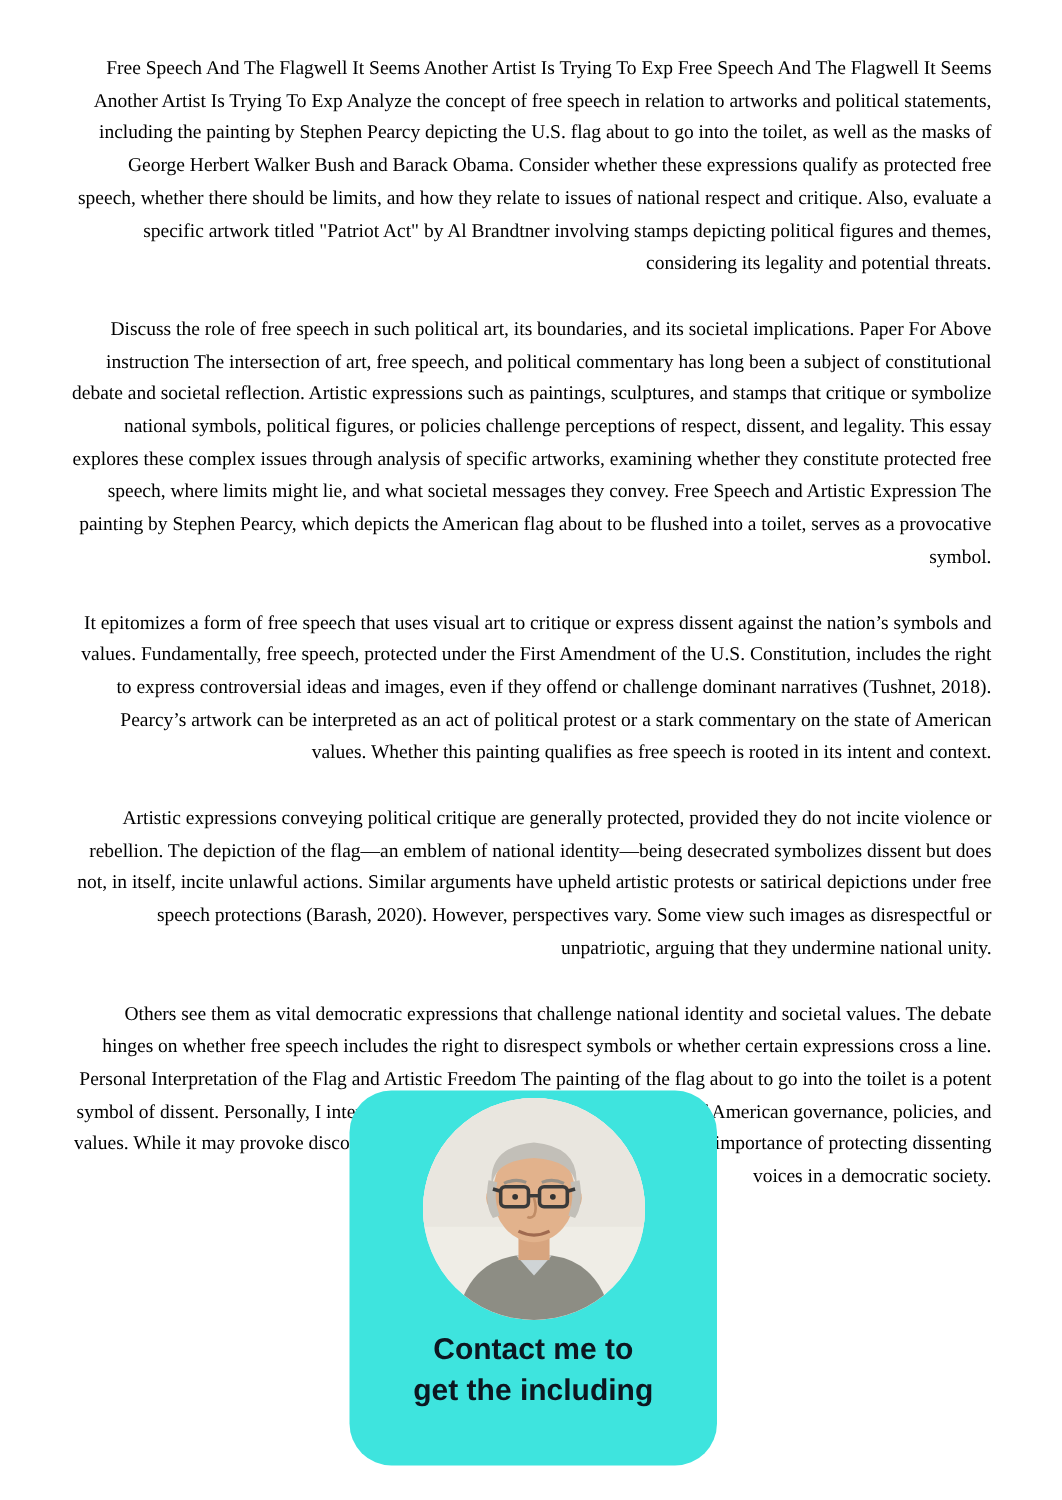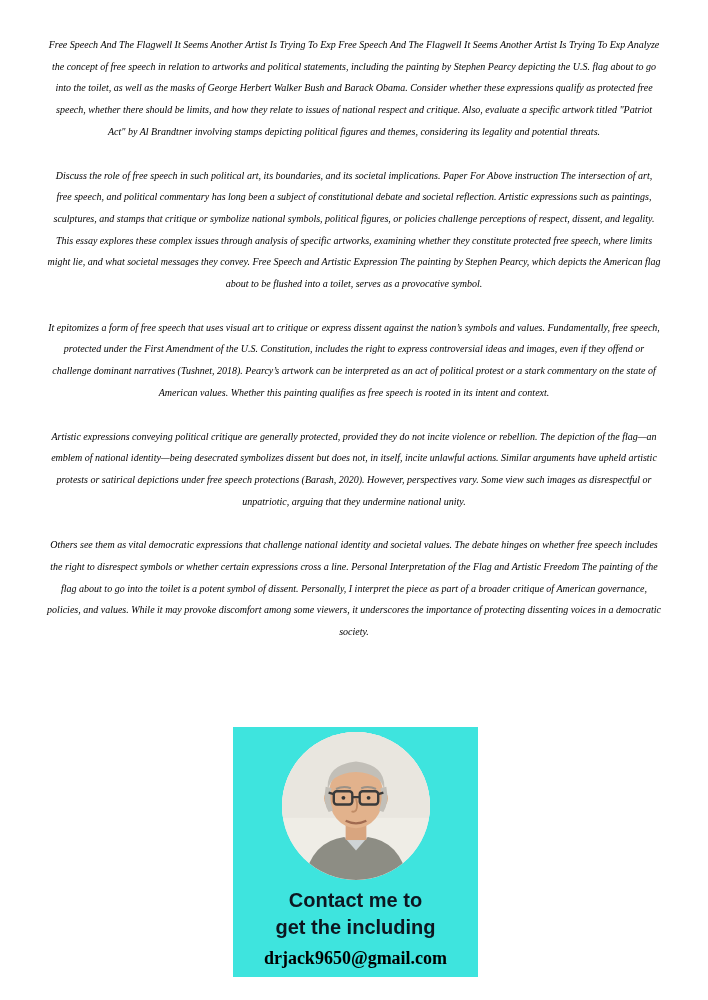--- a/index.html
+++ b/index.html
@@ -18,38 +18,38 @@
     width: 708px;
     height: 1000px;
     background: #ffffff;
     overflow: hidden;
   }
   .doc {
     position: absolute;
     left: 47px;
     top: 34px;
     width: 614px;
-    font-size: 10px;
+    font-size: 13px;
     line-height: 21.7px;
-    text-align: center;
-    font-style: italic;
+    text-align: right;
   }
   .doc p {
     margin: 0 0 22px 0;
   }
   .contact-card {
     position: absolute;
     left: 233px;
     top: 727px;
     width: 245px;
     height: 250px;
     display: flex;
     flex-direction: column;
     align-items: center;
     box-sizing: border-box;
+    border-radius: 28px;
   }
   .avatar {
     width: 148px;
     height: 148px;
     border-radius: 50%;
     overflow: hidden;
     margin-top: 5px;
     background: #f1efe9;
     flex: 0 0 auto;
   }
@@ -128,16 +128,15 @@
         <path d="M53.5 38 q5 -2 10 0.5" stroke="#9b9287" stroke-width="1.4" fill="none"></path>
 
         <path d="M50 45 q1.5 5 0 8 q-1.5 1.5 -3 0.5" stroke="#c08c66" stroke-width="1.2" fill="none"></path>
 
         <path d="M43 60 q7 3.5 14 0" stroke="#a06a50" stroke-width="1.4" fill="none"></path>
       </svg>
     </div>
 
     <div class="contact-line first">Contact me to</div>
     <div class="contact-line">get the including</div>
-    <div class="contact-email">drjack9650@gmail.com</div>
   </div>
 
 </div>
 
 </body></html>

